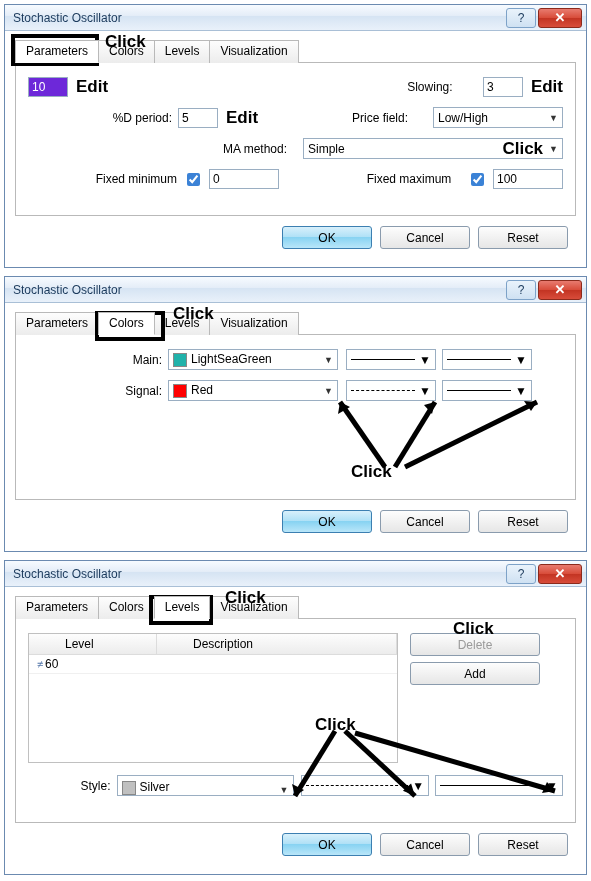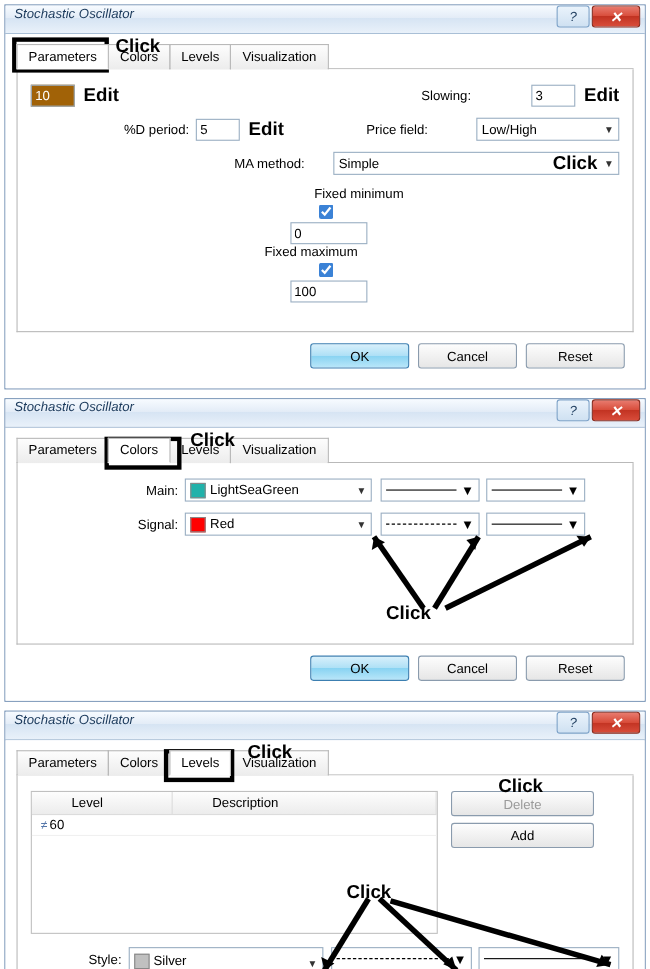--- a/index.html
+++ b/index.html
@@ -13,24 +13,24 @@
   }
   .dialog {
     border: 1px solid #6b8ab0;
     margin-bottom: 8px;
     position: relative;
     background: #fff;
   }
   .titlebar {
     height: 26px;
     display: flex;
+    align-items: center;
     padding-left: 8px;
     background: linear-gradient(to bottom, #f7fbff 0%, #e3ecf7 45%, #d6e4f3 46%, #e9f1fa 100%);
     border-bottom: 1px solid #a9bfd6;
-    font-style: italic;
   }
   .titlebar-text { color: #1b3a5c; flex: 1; }
   .titlebar-btns { display: flex; }
   .tb-btn {
     width: 30px; height: 20px; margin-right: 2px;
     display: flex; align-items: center; justify-content: center;
     border: 1px solid #7da2c8; border-radius: 3px;
     background: linear-gradient(to bottom,#eaf3fb,#cfe1f2);
     font-size: 12px; color:#1b3a5c;
   }
@@ -61,25 +61,25 @@
   }
   .tab-body {
     border:1px solid #b9b9b9;
     border-top:none;
     padding: 14px 12px 16px 12px;
     min-height: 150px;
     background:#fff;
   }
   .row { display:flex; align-items:center; margin-bottom:10px; }
   .lbl { text-align:right; width:150px; padding-right:6px; }
-  .lbl2 { text-align:left; width:100px; padding-right:6px; }
+  .lbl2 { text-align:center; width:100px; padding-right:6px; }
   .num-input {
     width:40px; height:20px; border:1px solid #9aaec2; padding:1px 3px; font-size:12px;
   }
-  .num-input.sel { background:#a16207; color:#fff; }
+  .num-input.sel { background:#6d28d9; color:#fff; }
   .combo {
     height:21px; border:1px solid #9aaec2; background:#fff;
     display:flex; align-items:center; padding:0 4px; justify-content:space-between;
     font-size:12px;
   }
   .combo .tri { font-size:9px; color:#333; }
   .chk { width:13px;height:13px; accent-color:#3b82d6; }
   .btnbar { display:flex; justify-content:flex-end; gap:8px; padding:10px 8px 8px 0; }
   .btn {
     width:90px; height:23px;
@@ -153,21 +153,21 @@
       <div class="row">
         <span style="flex:1"></span>
         <span class="lbl2" style="width:90px;">MA method:</span>
         <div class="combo" style="width:260px;">
           <span>Simple</span>
           <span style="flex:1"></span>
           <span class="ann" style="position:static;margin-right:6px;">Click</span>
           <span class="tri">▼</span>
         </div>
       </div>
-      <div class="row" style="margin-top:6px;flex-direction:column;">
+      <div class="row" style="margin-top:6px;">
         <span class="lbl" style="width:155px;">Fixed minimum</span>
         <input type="checkbox" class="chk" checked="" style="">
         <input class="num-input" style="width: 70px; margin-left: 6px;" value="0">
         <span style="flex:1"></span>
         <span class="lbl2" style="width:110px;">Fixed maximum</span>
         <input type="checkbox" class="chk" checked="" style="">
         <input class="num-input" style="width: 70px; margin-left: 6px;" value="100">
       </div>
     </div>
     <div class="btnbar">

